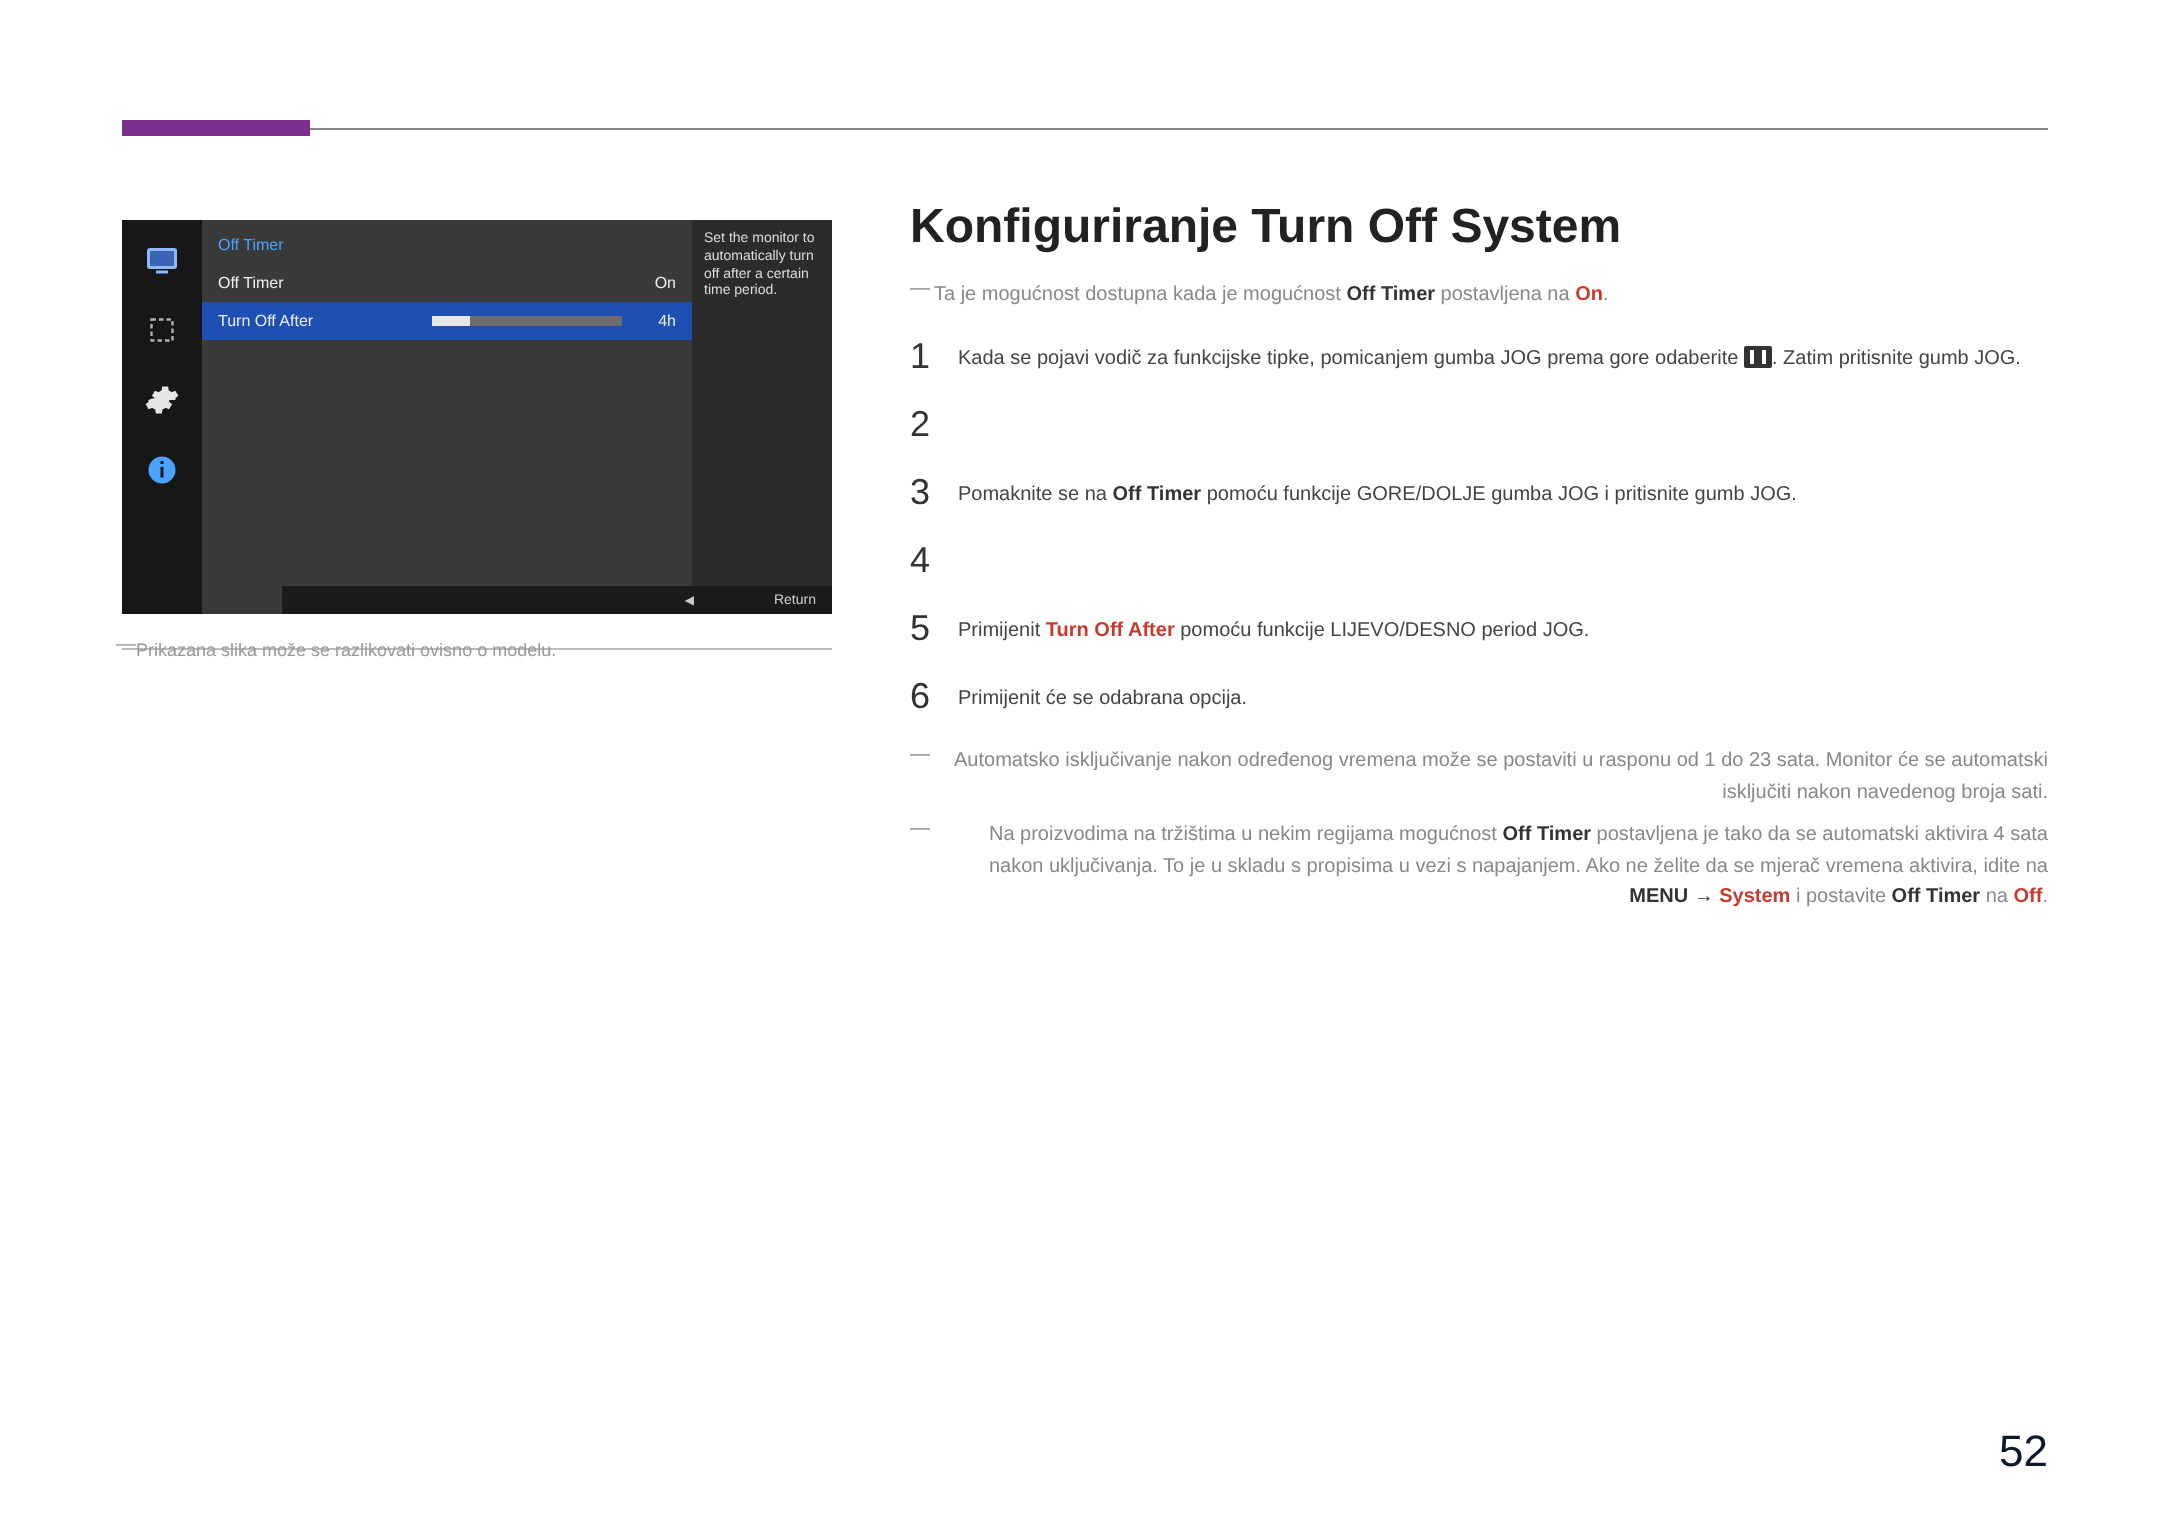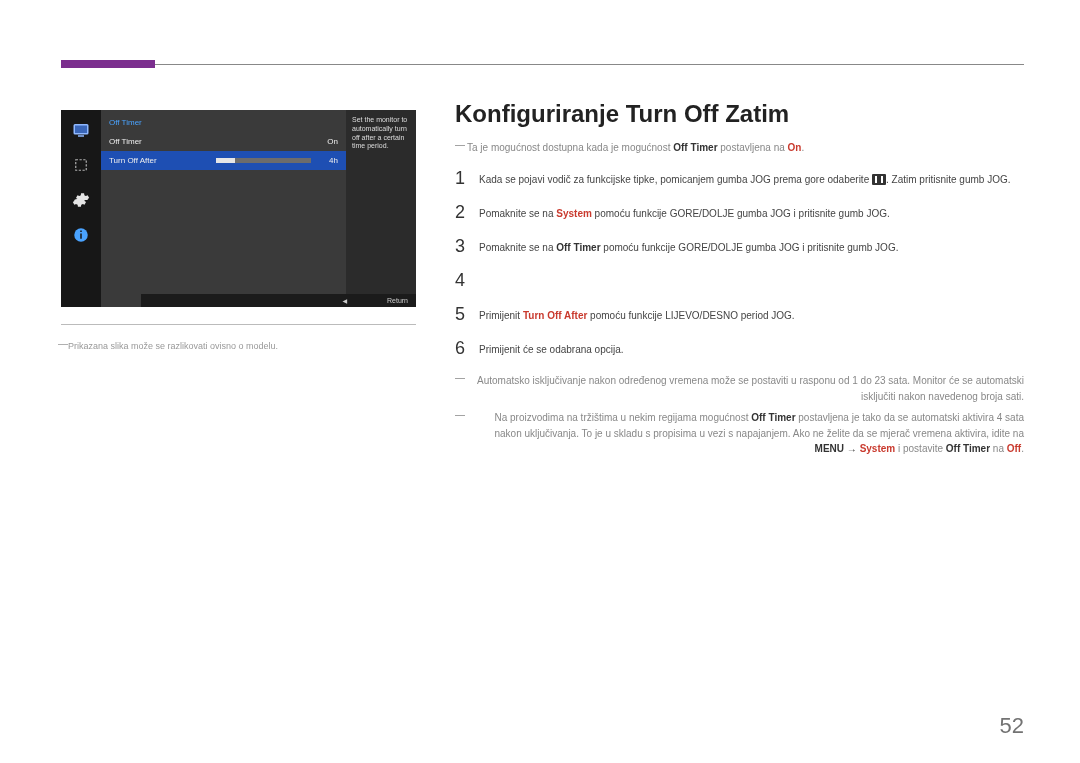--- a/index.html
+++ b/index.html
@@ -119,21 +119,21 @@
     .divider {
       position: absolute;
       top: 324px;
       left: 61px;
       width: 355px;
       height: 1px;
       background: #bbb;
     }
     .img-note {
       position: absolute;
-      top: 341px;
+      top: 320px;
       left: 68px;
       font-size: 9px;
       color: #999;
     }
     .img-note::before {
       content: "―";
       position: absolute;
       left: -10px;
       top: -3px;
       color: #999;
@@ -222,21 +222,21 @@
       position: absolute;
       left: 0;
       top: -3px;
       font-size: 10px;
     }
     .page-num {
       position: absolute;
       bottom: 24px;
       right: 56px;
       font-size: 22px;
-      color: #737373;
+      color: #0f172a;
       font-weight: 300;
     }
   </style>
 </head>
 <body>
 
 <div class="header-rule"></div>
 <div class="header-accent"></div>
 
 <div class="screenshot-panel">
@@ -285,38 +285,35 @@
       <span class="tri">◀</span>
       <span>Return</span>
     </div>
   </div>
 </div>
 
 <div class="divider"></div>
 <div class="img-note">Prikazana slika može se razlikovati ovisno o modelu.</div>
 
 <div class="main-content">
-  <h1 class="page-title">Konfiguriranje Turn Off Zatim</h1>
+  <h1 class="page-title">Konfiguriranje Turn Off System</h1>
 
   <div class="top-note">
     <span>Ta je mogućnost dostupna kada je mogućnost </span><span class="b">Off Timer</span><span> postavljena na </span><span class="r">On</span><span>.</span>
   </div>
 
   <div class="step-list">
     <div class="step">
       <div class="step-num">1</div>
       <div class="step-text">
         <span>Kada se pojavi vodič za funkcijske tipke, pomicanjem gumba JOG prema gore odaberite </span><span class="icon-inline"></span><span>. Zatim pritisnite gumb JOG.</span>
       </div>
     </div>
     <div class="step">
       <div class="step-num">2</div>
-      <div class="step-text">
-        <span>Pomaknite se na </span><span class="r">System</span><span> pomoću funkcije GORE/DOLJE gumba JOG i pritisnite gumb JOG.</span>
-      </div>
     </div>
     <div class="step">
       <div class="step-num">3</div>
       <div class="step-text">
         <span>Pomaknite se na </span><span class="b">Off Timer</span><span> pomoću funkcije GORE/DOLJE gumba JOG i pritisnite gumb JOG.</span>
       </div>
     </div>
     <div class="step">
       <div class="step-num">4</div>
     </div>

